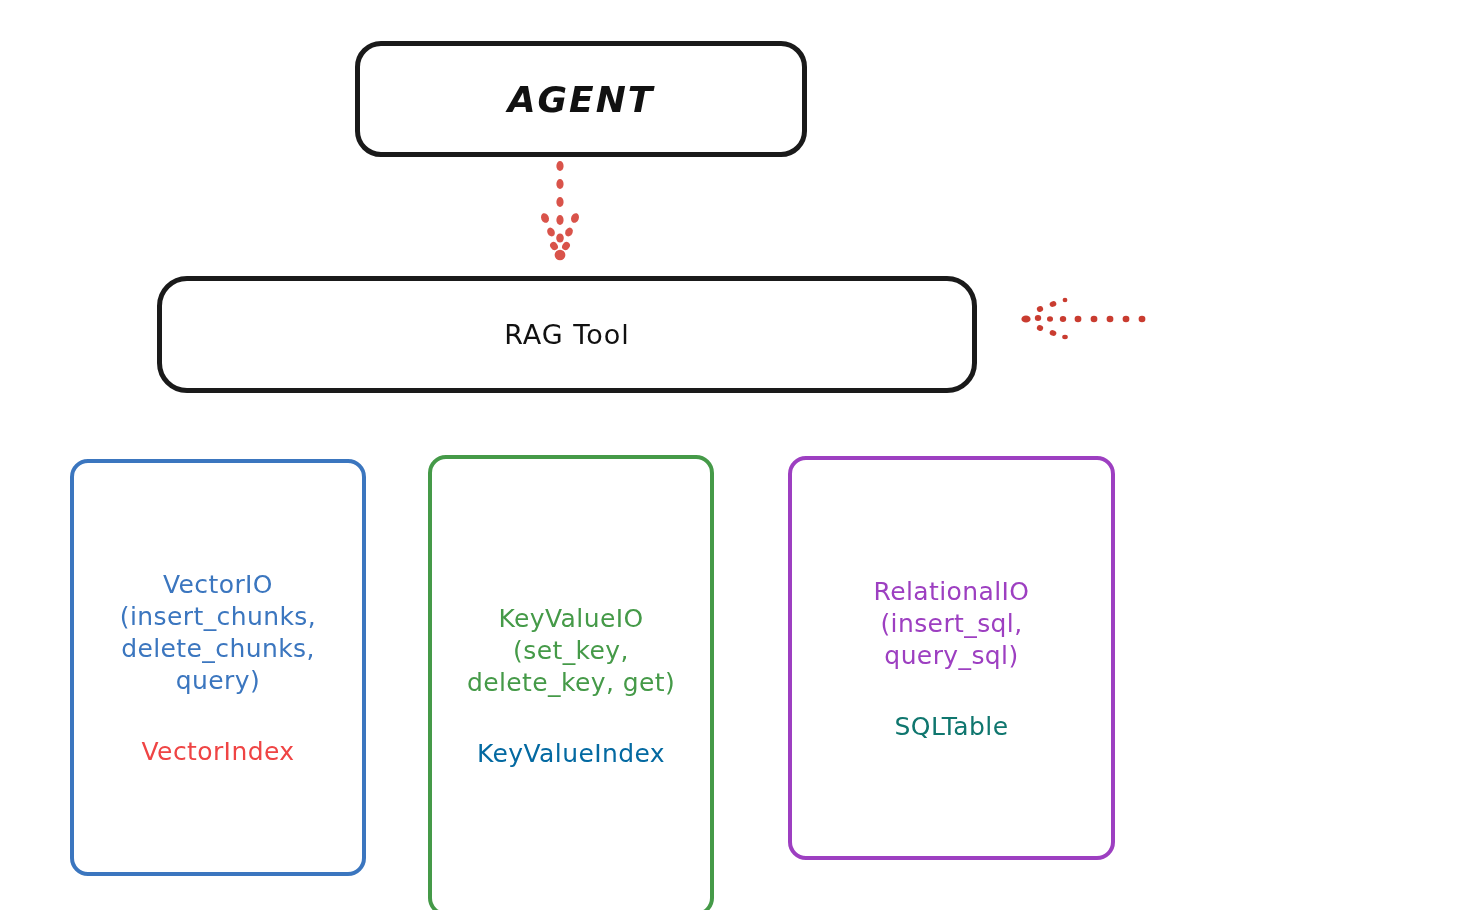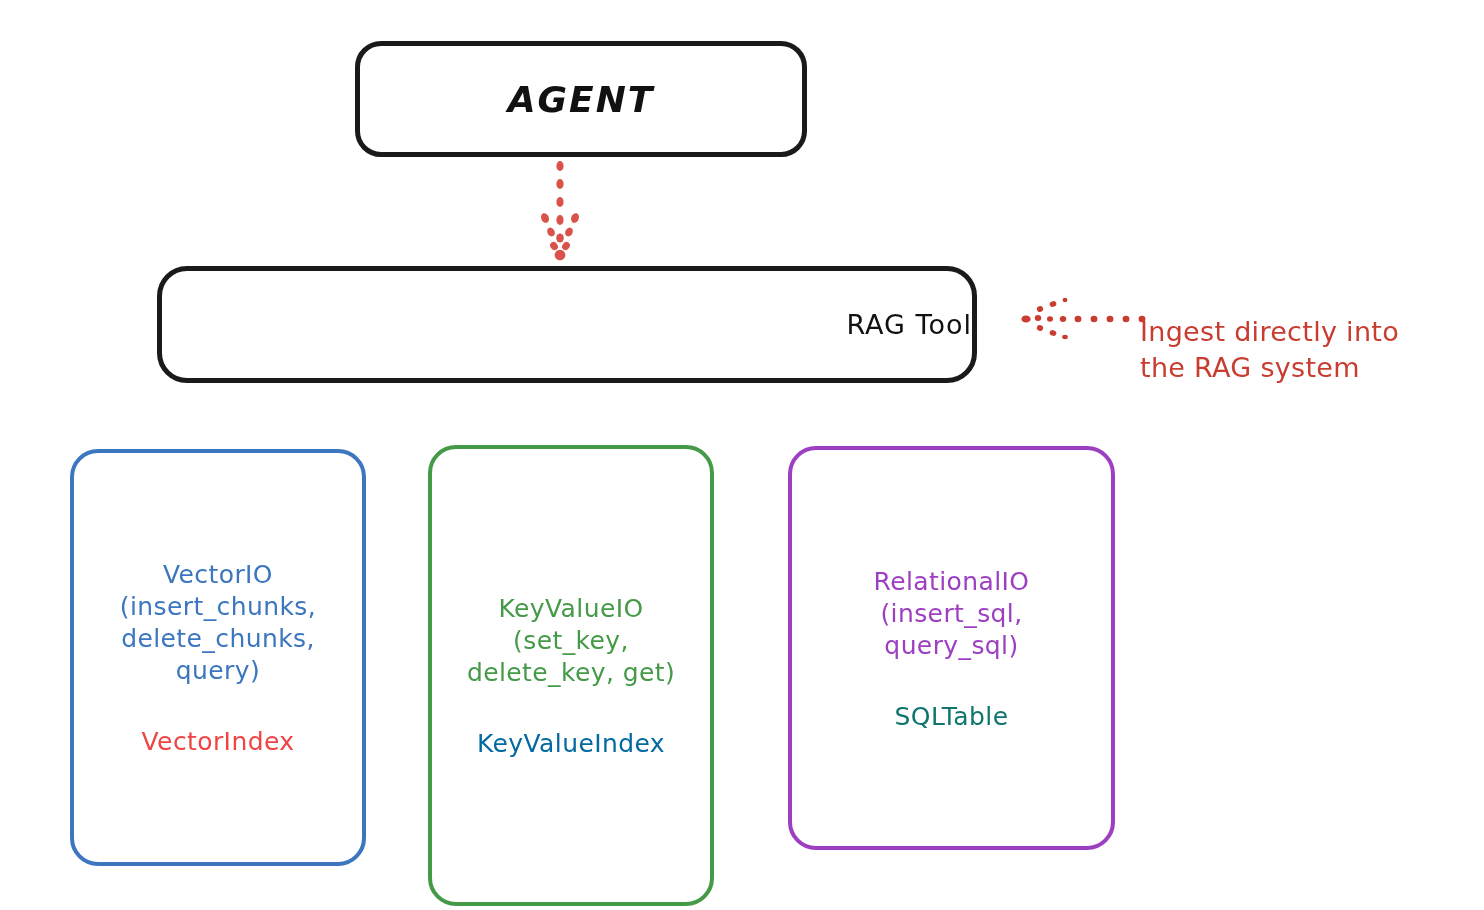--- a/index.html
+++ b/index.html
@@ -45,40 +45,40 @@
     font-family: "DejaVu Sans", sans-serif;
     font-style: italic;
     font-weight: 700;
     font-size: 36px;
     color: #111111;
     letter-spacing: 2px;
   }
 
   #ragtool-box {
     left: 157px;
-    top: 266px;
+    top: 276px;
     width: 820px;
     height: 117px;
     border: 5px solid #1a1a1a;
     border-radius: 30px;
-    align-items: flex-end;
   }
   #ragtool-box .box-label {
     font-family: "DejaVu Sans", sans-serif;
     font-size: 27px;
     color: #111111;
     letter-spacing: 1px;
   }
 
   
   .store-box {
     border-width: 4px;
     border-style: solid;
-    border-radius: 28px;
+    border-radius: 18px;
     padding: 0 10px;
+    margin-top: 10px;
   }
   .store-title {
     font-size: 25px;
     line-height: 1.28;
     white-space: pre-line;
     letter-spacing: 0.4px;
   }
   .store-index {
     font-size: 25px;
     margin-top: 40px;
@@ -175,24 +175,20 @@
       <ellipse cx="8" cy="24" rx="4.6" ry="3.6"></ellipse>
       <ellipse cx="22" cy="14" rx="3.2" ry="2.8" transform="rotate(-20 22 14)"></ellipse>
       <ellipse cx="35" cy="9" rx="3.4" ry="2.8" transform="rotate(-22 35 9)"></ellipse>
       <ellipse cx="47" cy="5" rx="2.4" ry="2.2"></ellipse>
       <ellipse cx="22" cy="33" rx="3.2" ry="2.8" transform="rotate(20 22 33)"></ellipse>
       <ellipse cx="35" cy="38" rx="3.4" ry="2.8" transform="rotate(22 35 38)"></ellipse>
       <ellipse cx="47" cy="42" rx="2.8" ry="2.2"></ellipse>
     </g>
   </svg>
 
-  <div id="ingest-note" style="color: rgb(201, 60, 48);">
-    <span>Ingest directly into
-the RAG system</span>
-  </div>
 
   <div class="box store-box" id="vector-box" style="border-color: rgb(59, 118, 191);">
     <div class="store-title" style="color: rgb(59, 118, 191);">VectorIO
 (insert_chunks,
 delete_chunks,
 query)</div>
     <div class="store-index" style="color: #ef4444;">VectorIndex</div>
   </div>
 
   <div class="box store-box" id="kv-box" style="border-color: rgb(69, 154, 72);">

